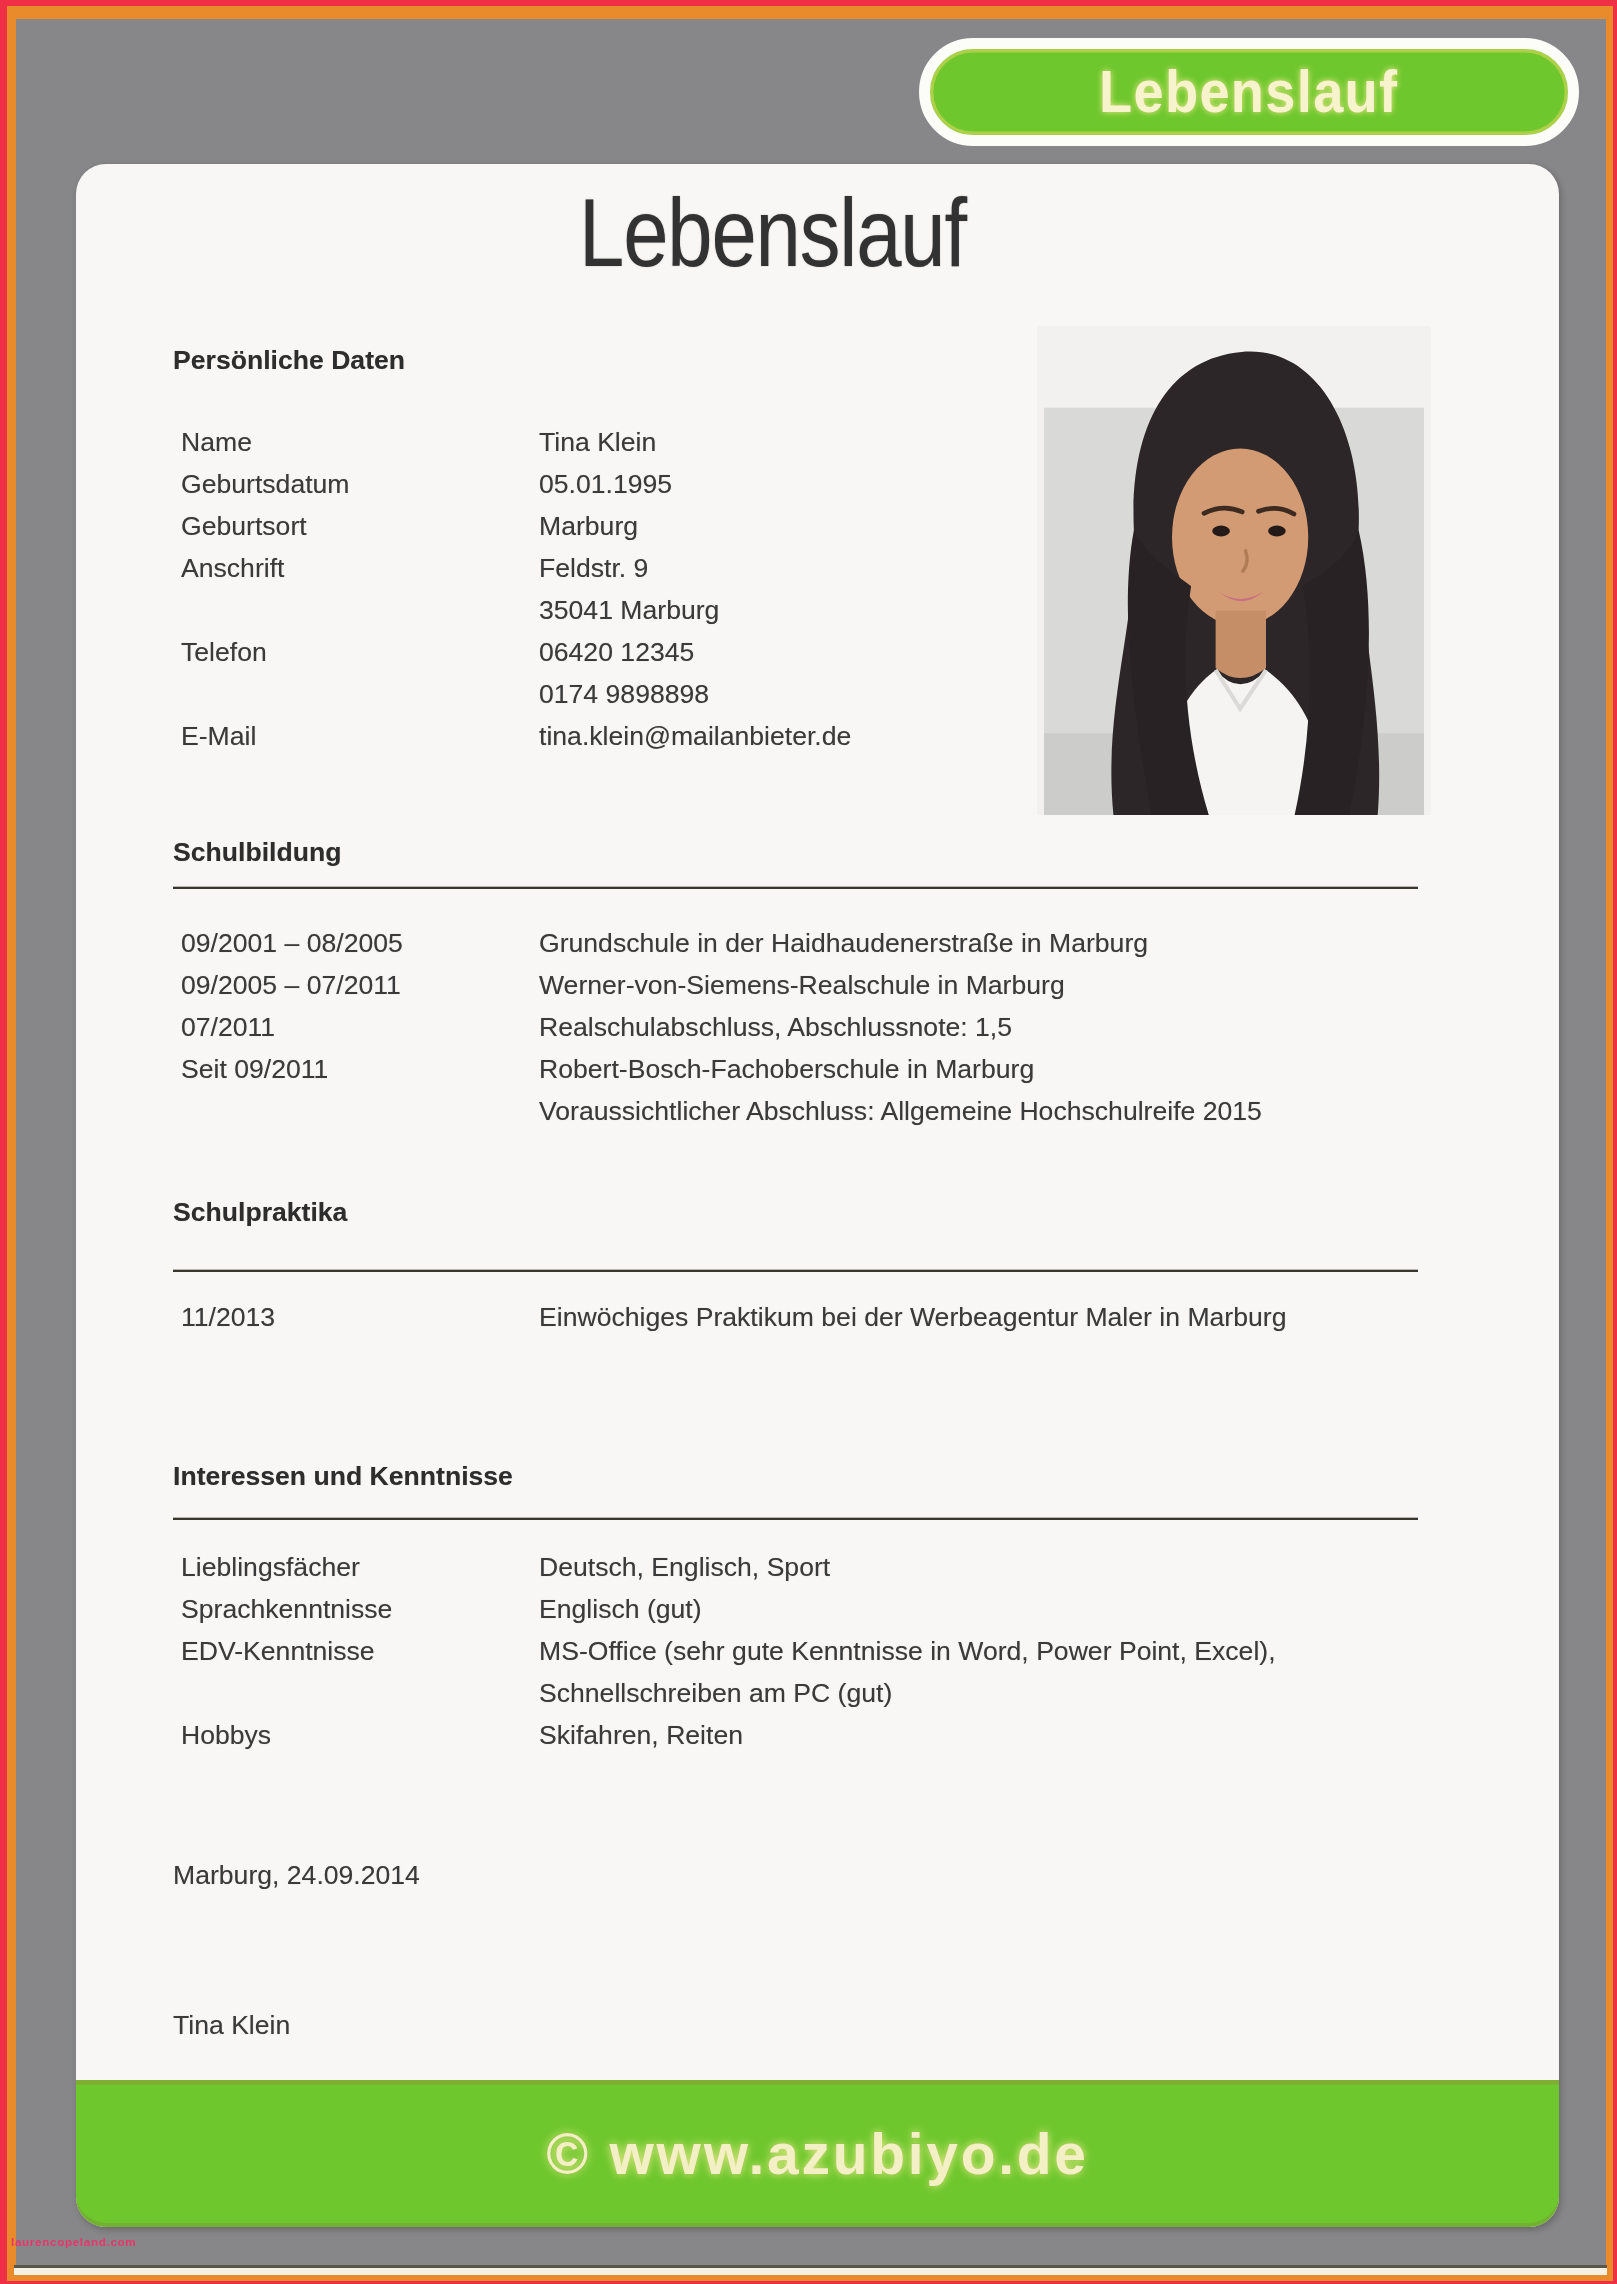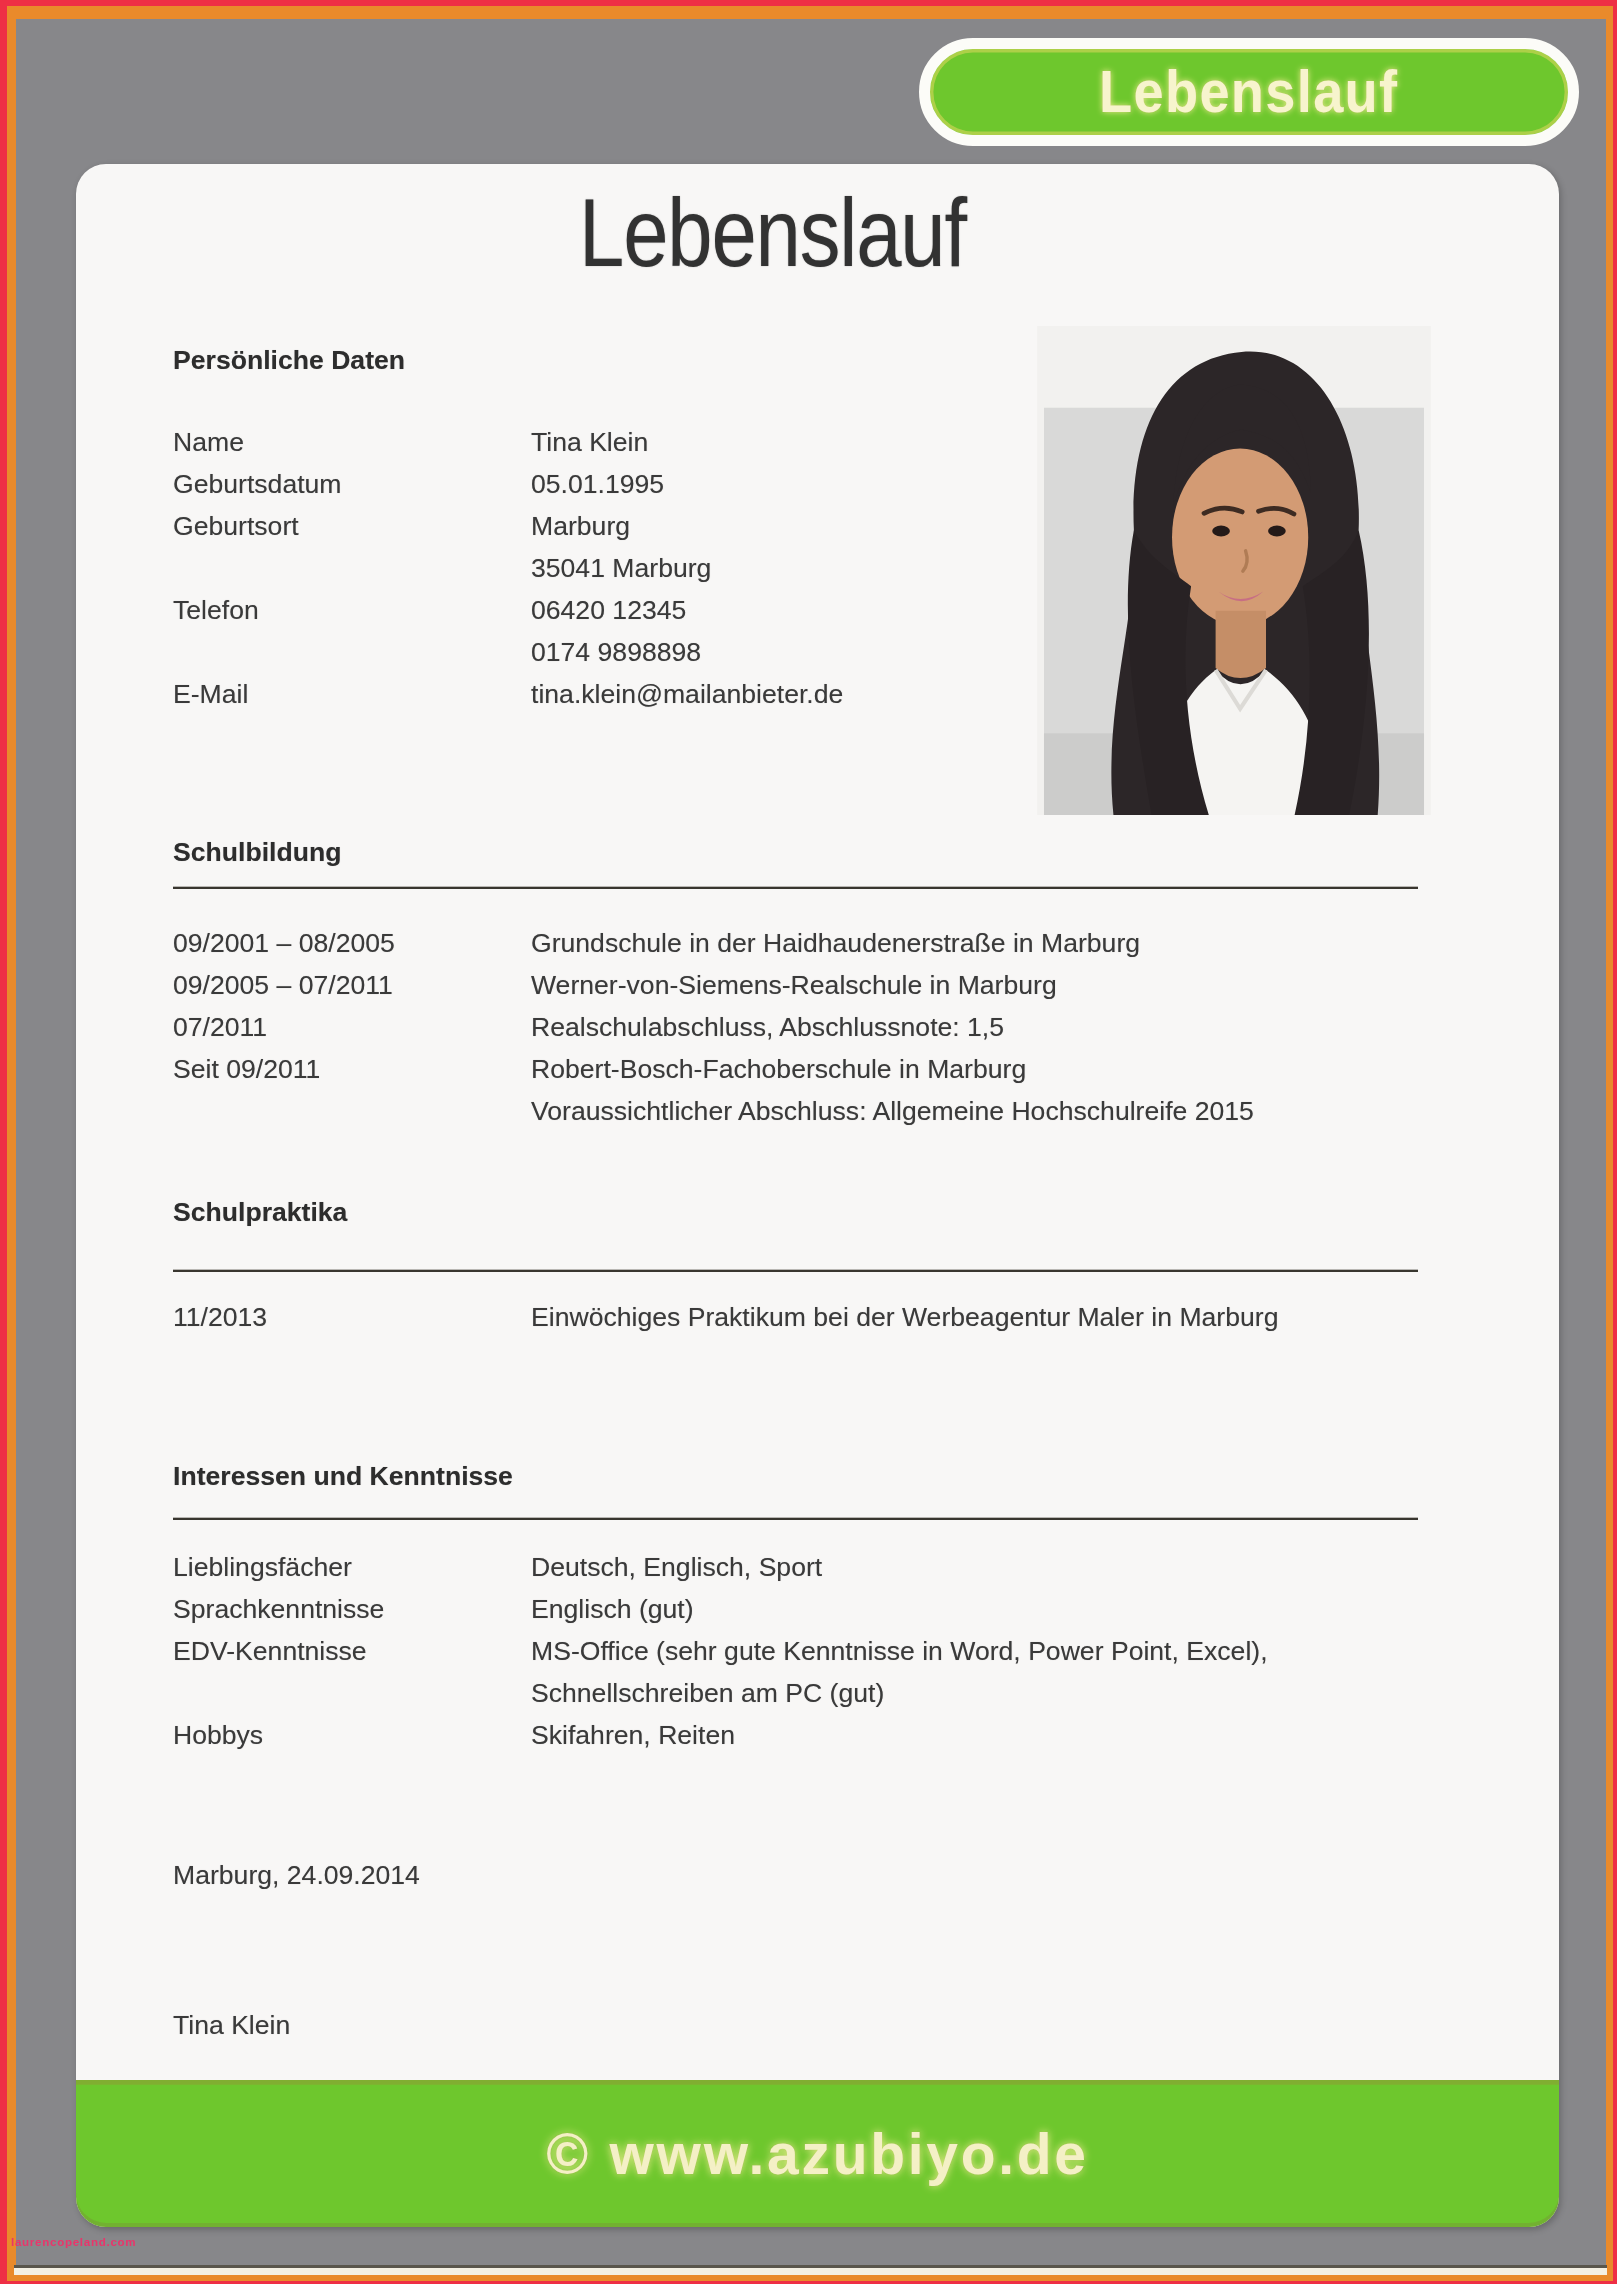--- a/index.html
+++ b/index.html
@@ -42,21 +42,21 @@
   .sec-heading{
     position:absolute;left:97px;
     font-size:26.6px;line-height:31px;font-weight:bold;color:#2d2d2d;
     text-shadow:0 0 0.8px rgba(60,60,60,.4);
     white-space:nowrap;
   }
   .rule{
     position:absolute;left:97px;width:1245px;height:2.7px;background:#39362f;
     border-top:1.4px solid #b9b7b3;
   }
-  .rows{position:absolute;left:0;width:1351px;}
+  .rows{position:absolute;left:8px;width:1351px;}
   .row{position:relative;height:42px;}
   .lbl{
     position:absolute;left:97px;top:0;font-size:26.6px;line-height:42px;color:#3a3a3a;
     text-shadow:0 0 0.8px rgba(60,60,60,.38);white-space:nowrap;
   }
   .val{
     position:absolute;left:455px;top:0;font-size:26.6px;line-height:42px;color:#3a3a3a;
     text-shadow:0 0 0.8px rgba(60,60,60,.38);white-space:nowrap;
   }
   .sig{
@@ -128,20 +128,24 @@
       </div>
       <div class="row">
         <span class="lbl">Geburtsdatum</span>
         <span class="val">05.01.1995</span>
       </div>
       <div class="row">
         <span class="lbl">Geburtsort</span>
         <span class="val">Marburg</span>
       </div>
       <div class="row">
+        <span class="lbl">Anschrift</span>
+        <span class="val">Feldstr. 9</span>
+      </div>
+      <div class="row">
         <span class="lbl"></span>
         <span class="val">35041 Marburg</span>
       </div>
       <div class="row">
         <span class="lbl">Telefon</span>
         <span class="val">06420 12345</span>
       </div>
       <div class="row">
         <span class="lbl"></span>
         <span class="val">0174 9898898</span>

